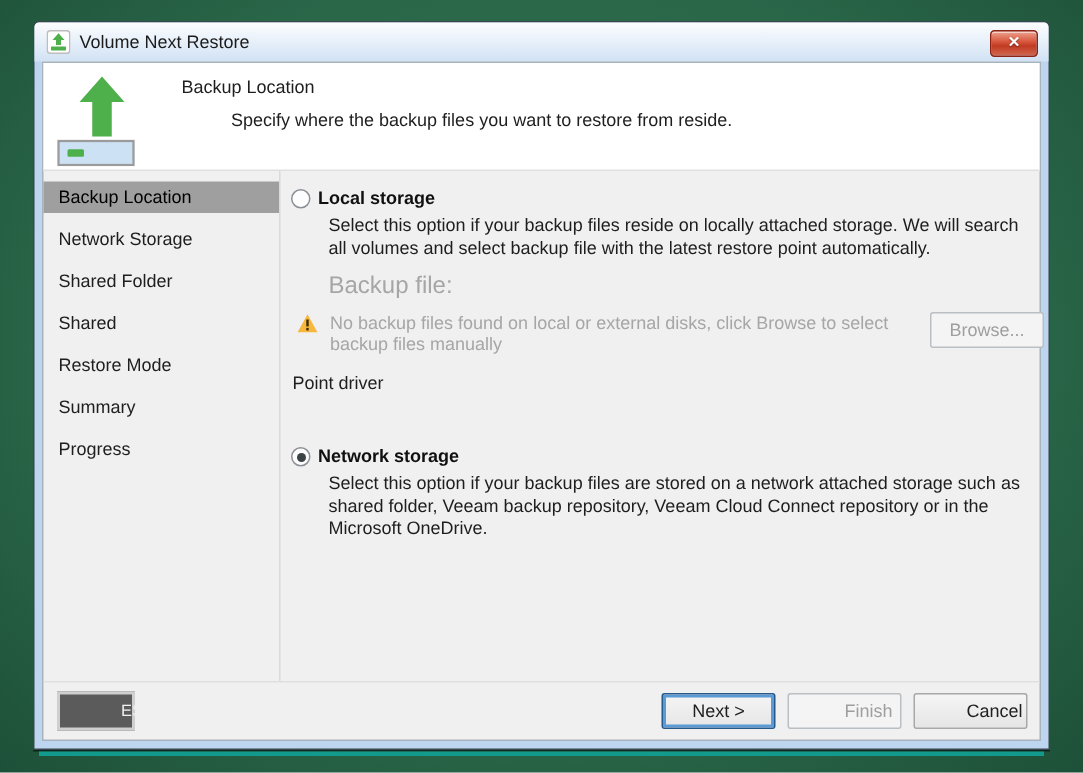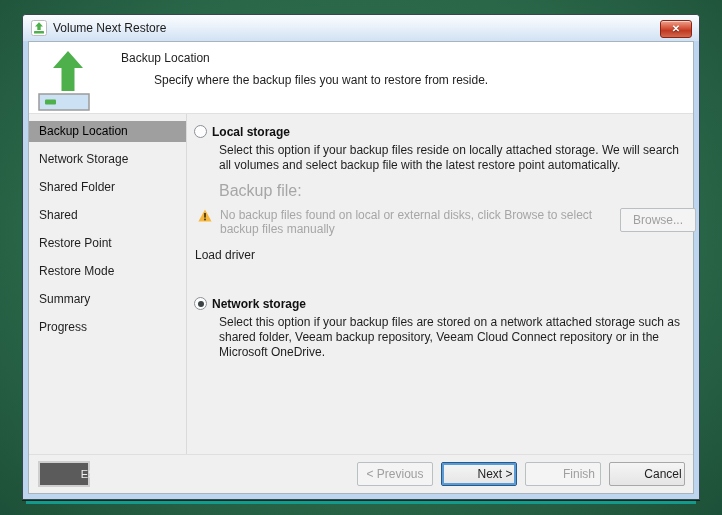--- a/index.html
+++ b/index.html
@@ -61,21 +61,21 @@
   
   .sidebar { width:158px; flex:0 0 auto; border-right:1px solid #dadada; padding-top:7px; }
   .side-item {
     height:21px; line-height:21px; padding-left:10px; margin-bottom:7px;
     font-size:12px; color:#1e1e1e; cursor:default;
   }
   .side-item.selected { background:#9f9f9f; color:#000; }
 
   
   .content { flex:1 1 auto; padding:11px 24px 0 7px; position:relative; }
-  .option-row { display:flex; align-items:flex-start; }
+  .option-row { display:flex; align-items:flex-end; }
   .radio {
     width:13px; height:13px; border-radius:50%;
     border:1px solid #8b9097; background:#fdfdfd; flex:0 0 auto;
     position:relative;
   }
   .radio.checked::after {
     content:""; position:absolute; left:2.5px; top:2.5px; width:6px; height:6px;
     border-radius:50%; background:#3c4345;
   }
   .option-label { margin-left:5px; font-size:12px; font-weight:bold; color:#101010; }
@@ -145,21 +145,20 @@
       <div class="header-desc">Specify where the backup files you want to restore from reside.</div>
     </div>
 
     <div class="bodyarea">
 
       <div class="sidebar">
         <div class="side-item selected">Backup Location</div>
         <div class="side-item">Network Storage</div>
         <div class="side-item">Shared Folder</div>
         <div class="side-item">Shared</div>
-        <div class="side-item">Restore Point</div>
         <div class="side-item">Restore Mode</div>
         <div class="side-item">Summary</div>
         <div class="side-item">Progress</div>
       </div>
 
       <div class="content">
 
         <div class="option-row">
           <div class="radio"></div>
           <span class="option-label">Local storage</span>
@@ -170,36 +169,35 @@
         <div class="warning-row">
           <svg class="warning-icon" viewBox="0 0 14 13">
             <path d="M7 0.5 L13.6 12.5 H0.4 Z" fill="#f6b73c"></path>
             <rect x="6.2" y="4" width="1.6" height="4.6" fill="#3a2c00"></rect>
             <rect x="6.2" y="9.6" width="1.6" height="1.7" fill="#3a2c00"></rect>
           </svg>
           <div class="warning-text">No backup files found on local or external disks, click Browse to select backup files manually</div>
           <div class="btn disabled browse-btn">Browse...</div>
         </div>
 
-        <div class="load-driver">Load driver</div>
+        <div class="load-driver">Point driver</div>
 
         <div class="option-network">
           <div class="option-row">
             <div class="radio checked"></div>
             <span class="option-label">Network storage</span>
           </div>
           <div class="option-desc">Select this option if your backup files are stored on a network attached storage such as shared folder, Veeam backup repository, Veeam Cloud Connect repository or in the Microsoft OneDrive.</div>
         </div>
 
       </div>
     </div>
 
     <div class="footer">
       <div class="lang-badge">ES</div>
       <div class="footer-spacer"></div>
-      <div class="btn disabled">&lt; Previous</div>
       <div class="btn focused">Next &gt;</div>
       <div class="btn disabled">Finish</div>
       <div class="btn">Cancel</div>
     </div>
 
   </div>
 </div>
 
 </body></html>

